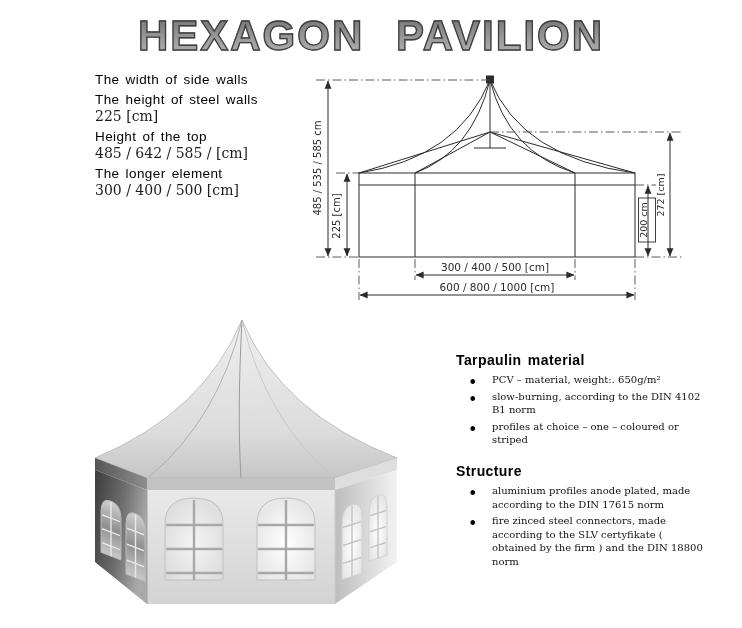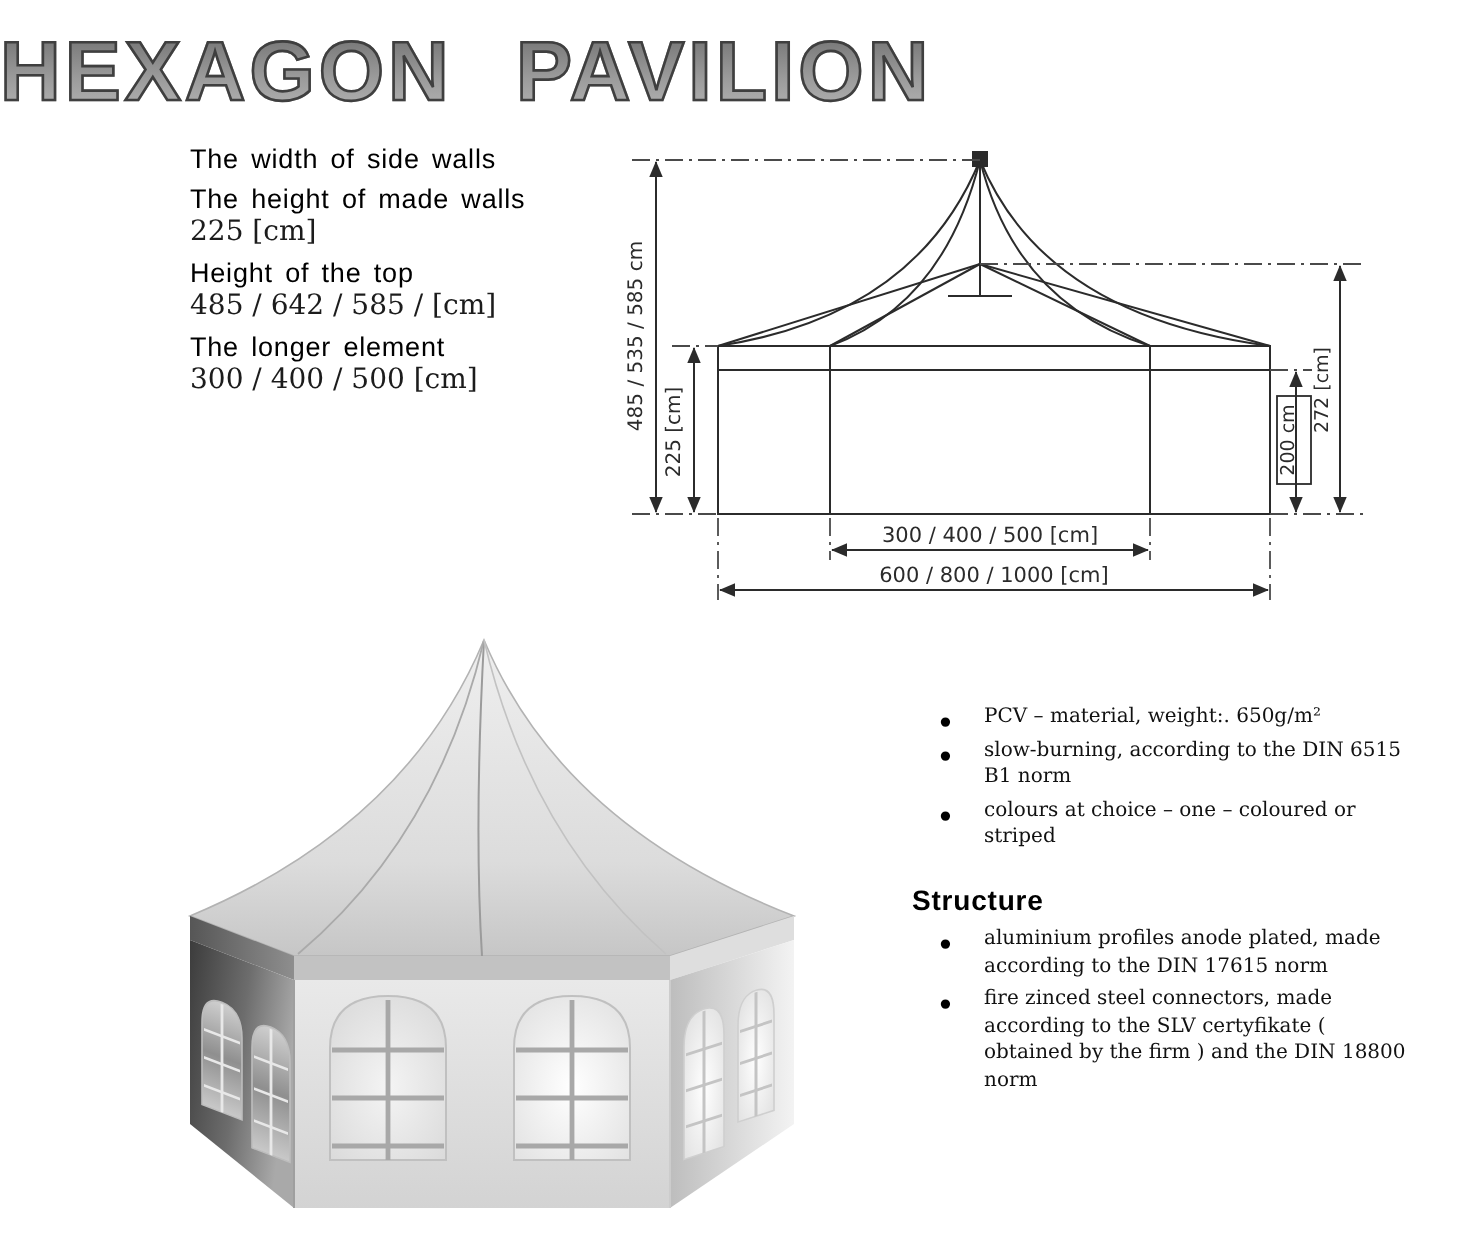--- a/index.html
+++ b/index.html
@@ -1,20 +1,20 @@
 <!DOCTYPE html>
 <html><head>
 <meta charset="utf-8">
 <style>
   html,body{margin:0;padding:0;background:#fff;}
   .page{position:relative;width:742px;height:628px;background:#ffffff;overflow:hidden;
         font-family:"Liberation Sans",sans-serif;color:#1a1a1a;}
 
   
-  .title{position:absolute;left:0;top:12px;width:742px;
+  .title{position:absolute;left:0;top:12px;width:742px;text-align:center;
          font-size:42px;font-weight:700;letter-spacing:2px;word-spacing:18px;
          white-space:nowrap;}
   .title .word-art{position:relative;display:inline-block;
          color:#8f8f8f;
          background:linear-gradient(180deg,#6b6b6b 0%,#9a9a9a 55%,#b8b8b8 100%);
          -webkit-background-clip:text;background-clip:text;
          -webkit-text-fill-color:transparent;
          -webkit-text-stroke:1.3px #3f3f3f;}
   .title .word-art::before{content:attr(data-text);position:absolute;left:3px;top:3px;
          z-index:-1;-webkit-text-stroke:0;color:#c6c6c6;
@@ -51,21 +51,21 @@
 
   <div class="title">
     <span class="word-art" data-text="HEXAGON PAVILION">HEXAGON PAVILION</span>
   </div>
 
   <div class="specs">
     <div class="spec-item">
       <div class="spec-label">The width of side walls</div>
     </div>
     <div class="spec-item">
-      <div class="spec-label">The height of made walls</div>
+      <div class="spec-label">The height of steel walls</div>
       <div class="spec-value">225 [cm]</div>
     </div>
     <div class="spec-item">
       <div class="spec-label">Height of the top</div>
       <div class="spec-value">485 / 642 / 585 / [cm]</div>
     </div>
     <div class="spec-item">
       <div class="spec-label">The longer element</div>
       <div class="spec-value">300 / 400 / 500 [cm]</div>
     </div>
@@ -233,24 +233,25 @@
       <g stroke="#c4c4c4" stroke-width="1.5">
         <line x1="43" y1="20" x2="43" y2="82"></line>
         <line x1="35" y1="37" x2="51" y2="37"></line>
         <line x1="35" y1="53" x2="51" y2="53"></line>
         <line x1="35" y1="69" x2="51" y2="69"></line>
       </g>
     </g>
   </svg>
 
   <div class="info">
+    <h3>Tarpaulin material</h3>
     <ul>
       <li>PCV – material, weight:. 650g/m²</li>
-      <li>slow-burning, according to the DIN 6515 B1 norm</li>
-      <li>colours at choice – one – coloured or striped</li>
+      <li>slow-burning, according to the DIN 4102 B1 norm</li>
+      <li>profiles at choice – one – coloured or striped</li>
     </ul>
     <h3 class="second">Structure</h3>
     <ul>
       <li>aluminium profiles anode plated, made according to the DIN 17615 norm</li>
       <li>fire zinced steel connectors, made according to the SLV certyfikate ( obtained by the firm ) and the DIN 18800 norm</li>
     </ul>
   </div>
 
 </div>
 

